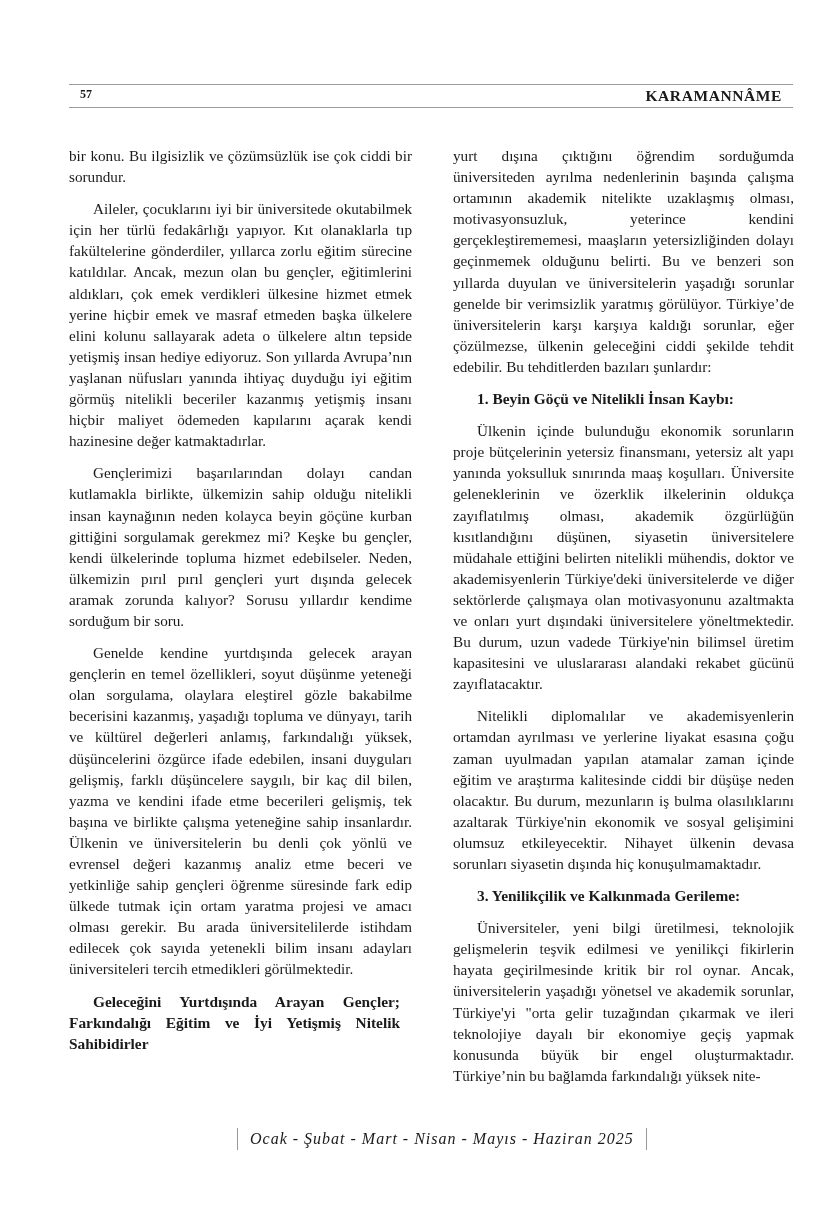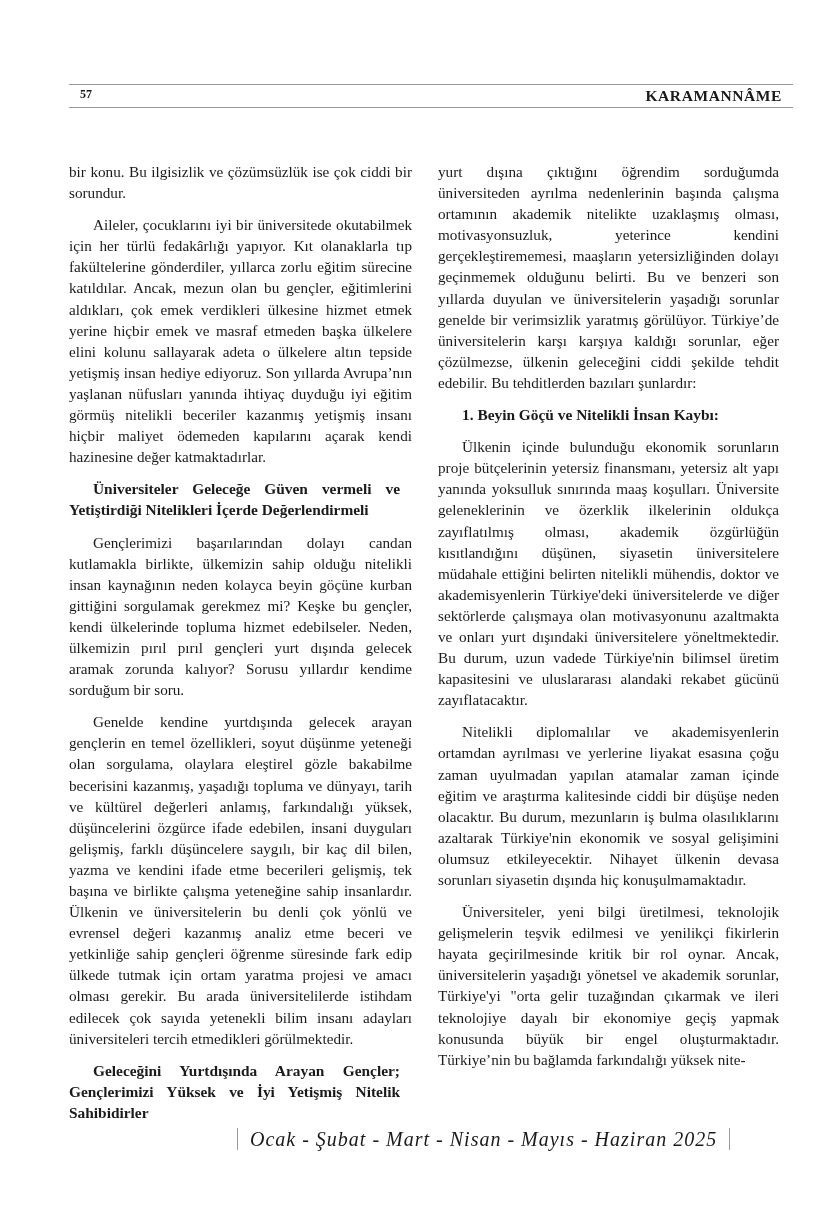--- a/index.html
+++ b/index.html
@@ -4,46 +4,46 @@
 <style>
   html, body { margin: 0; padding: 0; background: #ffffff; }
   body { width: 827px; height: 1213px; position: relative; overflow: hidden;
          font-family: "Liberation Serif", "DejaVu Serif", serif; color: #1a1a1a; }
   .header { position: absolute; left: 69px; top: 84px; width: 724px; height: 22px;
             border-top: 1.5px solid #9a9a9a; border-bottom: 1.5px solid #9a9a9a; }
   .page-num { position: absolute; left: 11px; top: 2px; font-weight: bold; font-size: 12px; }
   .journal { position: absolute; right: 11px; top: 2px; font-weight: bold; font-size: 15.5px; letter-spacing: 0.6px; }
   .col { position: absolute; top: 145px; font-size: 15.2px; line-height: 21.1px; text-align: justify; }
   .col-left { left: 69px; width: 343px; }
-  .col-right { left: 438px; width: 341px; }
+  .col-right { left: 453px; width: 341px; }
   .col p { margin: 0 0 11px 0; text-indent: 24px; hyphens: manual; }
-  .col p.noindent { text-indent: 0; margin-top: 16px; }
+  .col p.noindent { text-indent: 0; }
   .col h3 { margin: 0 12px 11px 0; font-size: 15.4px; line-height: 21.1px; font-weight: bold; text-indent: 24px; text-align: justify; }
   .footer { position: absolute; left: 237px; top: 1128px; height: 22px; padding: 0 12px;
             border-left: 1px solid #999; border-right: 1px solid #999;
-            font-style: italic; font-size: 20px; letter-spacing: 1px; line-height: 22px; }
+            font-style: italic; font-size: 16px; letter-spacing: 1px; line-height: 22px; }
 </style>
 </head>
 <body>
 
 <div class="header">
   <span class="page-num">57</span>
   <span class="journal">KARAMANNÂME</span>
 </div>
 
 <div class="col col-left">
   <p class="noindent">bir konu. Bu ilgisizlik ve çözümsüzlük ise çok ciddi bir sorundur.</p>
   <p>Aileler, çocuklarını iyi bir üniversitede okutabilmek için her türlü fedakârlığı yapıyor. Kıt olanaklarla tıp fakültelerine gönderdiler, yıllarca zorlu eğitim sürecine katıldılar. Ancak, mezun olan bu gençler, eğitimlerini aldıkları, çok emek verdikleri ülkesine hizmet etmek yerine hiçbir emek ve masraf etmeden başka ülkelere elini kolunu sallayarak adeta o ülkelere altın tepside yetişmiş insan hediye ediyoruz. Son yıllarda Avrupa’nın yaşlanan nüfusları yanında ihtiyaç duyduğu iyi eğitim görmüş nitelikli beceriler kazanmış yetişmiş insanı hiçbir maliyet ödemeden kapılarını açarak kendi hazinesine değer katmaktadırlar.</p>
-  <h3>Üniversiteler Geleceğe Güven vermeli ve Yetiştirdiği Nitelikleri İçerde Değerlendirmeli</h3>
   <p>Gençlerimizi başarılarından dolayı candan kutlamakla birlikte, ülkemizin sahip olduğu nitelikli insan kaynağının neden kolayca beyin göçüne kurban gittiğini sorgulamak gerekmez mi? Keşke bu gençler, kendi ülkelerinde topluma hizmet edebilseler. Neden, ülkemizin pırıl pırıl gençleri yurt dışında gelecek aramak zorunda kalıyor? Sorusu yıllardır kendime sorduğum bir soru.</p>
   <p>Genelde kendine yurtdışında gelecek arayan gençlerin en temel özellikleri, soyut düşünme yeteneği olan sorgulama, olaylara eleştirel gözle bakabilme becerisini kazanmış, yaşadığı topluma ve dünyayı, tarih ve kültürel değerleri anlamış, farkındalığı yüksek, düşüncelerini özgürce ifade edebilen, insani duyguları gelişmiş, farklı düşüncelere saygılı, bir kaç dil bilen, yazma ve kendini ifade etme becerileri gelişmiş, tek başına ve birlikte çalışma yeteneğine sahip insanlardır. Ülkenin ve üniversitelerin bu denli çok yönlü ve evrensel değeri kazanmış analiz etme beceri ve yetkinliğe sahip gençleri öğrenme süresinde fark edip ülkede tutmak için ortam yaratma projesi ve amacı olması gerekir. Bu arada üniversitelilerde istihdam edilecek çok sayıda yetenekli bilim insanı adayları üniversiteleri tercih etmedikleri görülmektedir.</p>
-  <h3>Geleceğini Yurtdışında Arayan Gençler; Gençlerimizi Yüksek ve İyi Yetişmiş Nitelik Sahibidirler</h3>
+  <h3>Geleceğini Yurtdışında Arayan Gençler; Farkındalığı Eğitim ve İyi Yetişmiş Nitelik Sahibidirler</h3>
 </div>
 
 <div class="col col-right">
   <p class="noindent">yurt dışına çıktığını öğrendim sorduğumda üniversiteden ayrılma nedenlerinin başında çalışma ortamının akademik nitelikte uzaklaşmış olması, motivasyonsuzluk, yeterince kendini gerçekleştirememesi, maaşların yetersizliğinden dolayı geçinmemek olduğunu belirti. Bu ve benzeri son yıllarda duyulan ve üniversitelerin yaşadığı sorunlar genelde bir verimsizlik yaratmış görülüyor.  Türkiye’de üniversitelerin karşı karşıya kaldığı sorunlar, eğer çözülmezse, ülkenin geleceğini ciddi şekilde tehdit edebilir. Bu tehditlerden bazıları şunlardır:</p>
   <h3>1. Beyin Göçü ve Nitelikli İnsan Kaybı:</h3>
   <p>Ülkenin içinde bulunduğu ekonomik sorunların proje bütçelerinin yetersiz finansmanı, yetersiz alt yapı yanında yoksulluk sınırında maaş koşulları. Üniversite geleneklerinin ve özerklik ilkelerinin oldukça zayıflatılmış olması, akademik özgürlüğün kısıtlandığını düşünen, siyasetin üniversitelere müdahale ettiğini belirten nitelikli mühendis, doktor ve akademisyenlerin Türkiye'deki üniversitelerde ve diğer sektörlerde çalışmaya olan motivasyonunu azaltmakta ve onları yurt dışındaki üniversitelere yöneltmektedir. Bu durum, uzun vadede Türkiye'nin bilimsel üretim kapasitesini ve uluslararası alandaki rekabet gücünü zayıflatacaktır.</p>
   <p>Nitelikli diplomalılar ve akademisyenlerin ortamdan ayrılması ve yerlerine liyakat esasına çoğu zaman uyulmadan yapılan atamalar zaman içinde eğitim ve araştırma kalitesinde ciddi bir düşüşe neden olacaktır. Bu durum, mezunların iş bulma olasılıklarını azaltarak Türkiye'nin ekonomik ve sosyal gelişimini olumsuz etkileyecektir. Nihayet ülkenin devasa sorunları siyasetin dışında hiç konuşulmamaktadır.</p>
+  <h3>3. Yenilikçilik ve Kalkınmada Gerileme:</h3>
   <p>Üniversiteler, yeni bilgi üretilmesi, teknolojik gelişmelerin teşvik edilmesi ve yenilikçi fikirlerin hayata geçirilmesinde kritik bir rol oynar. Ancak, üniversitelerin yaşadığı yönetsel ve akademik sorunlar, Türkiye'yi "orta gelir tuzağından çıkarmak ve ileri teknolojiye dayalı bir ekonomiye geçiş yapmak konusunda büyük bir engel oluşturmaktadır. Türkiye’nin bu bağlamda farkındalığı yüksek nite-</p>
 </div>
 
 <div class="footer">Ocak - Şubat - Mart - Nisan - Mayıs - Haziran 2025</div>
 
 </body></html>

